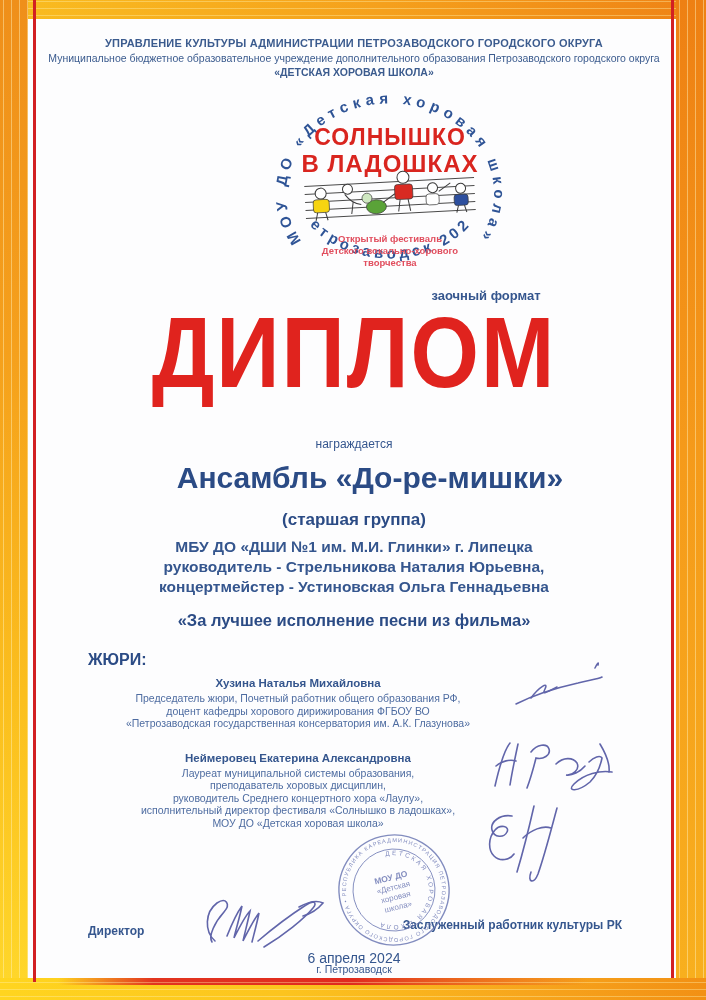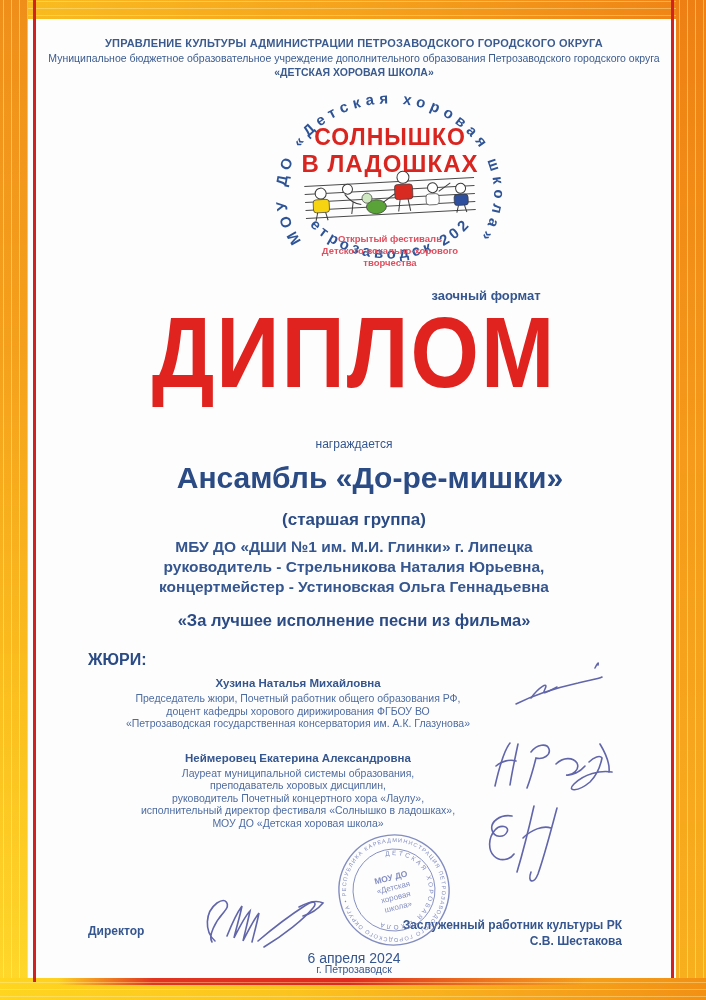--- a/index.html
+++ b/index.html
@@ -146,30 +146,29 @@
       <div class="jury-member m1">
         <div class="jury-name">Хузина Наталья Михайловна</div>
         <div class="jury-line">Председатель жюри, Почетный работник общего образования РФ,</div>
         <div class="jury-line">доцент кафедры хорового дирижирования ФГБОУ ВО</div>
         <div class="jury-line">«Петрозаводская государственная консерватория им. А.К. Глазунова»</div>
       </div>
       <div class="jury-member">
         <div class="jury-name">Неймеровец Екатерина Александровна</div>
         <div class="jury-line">Лауреат муниципальной системы образования,</div>
         <div class="jury-line">преподаватель хоровых дисциплин,</div>
-        <div class="jury-line">руководитель Почетный концертного хора «Лаулу»,</div>
+        <div class="jury-line">руководитель Среднего концертного хора «Лаулу»,</div>
         <div class="jury-line">исполнительный директор фестиваля «Солнышко в ладошках»,</div>
         <div class="jury-line">МОУ ДО «Детская хоровая школа»</div>
       </div>
     </div>
 
     <div class="director">Директор</div>
     <div class="signer">
       <div>Заслуженный работник культуры РК</div>
-      <div>С.В. Шестакова</div>
     </div>
     <div class="ctr date">6 апреля 2024</div>
     <div class="ctr city">г. Петрозаводск</div>
   </div>
 
   <svg class="stamp" width="124" height="124" viewBox="0 0 124 124">
     <g transform="rotate(-14 62 62)">
       <defs>
         <path id="stampOuter" d="M 62,14 A 48,48 0 1 1 61.9,14"></path>
         <path id="stampInner" d="M 62,27 A 35,35 0 1 1 61.9,27"></path>

